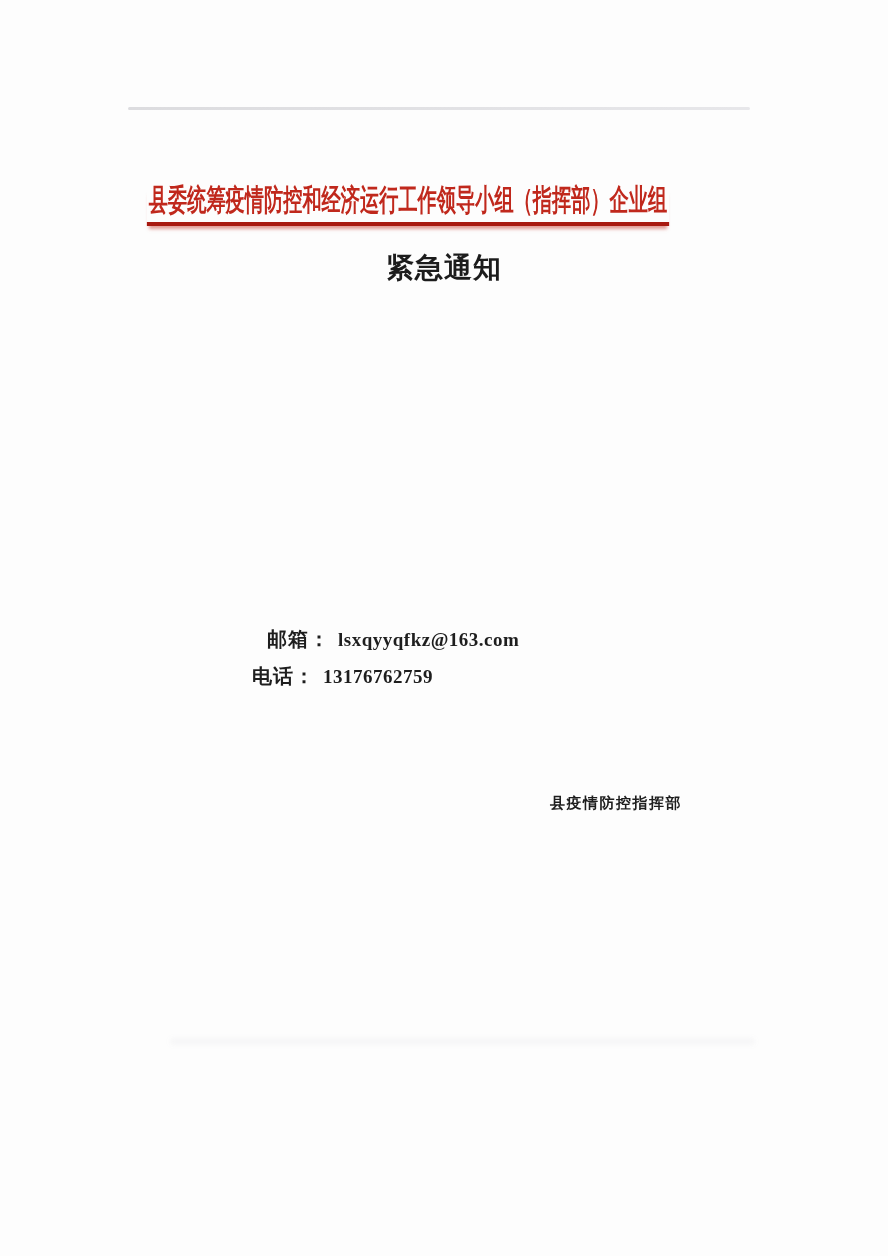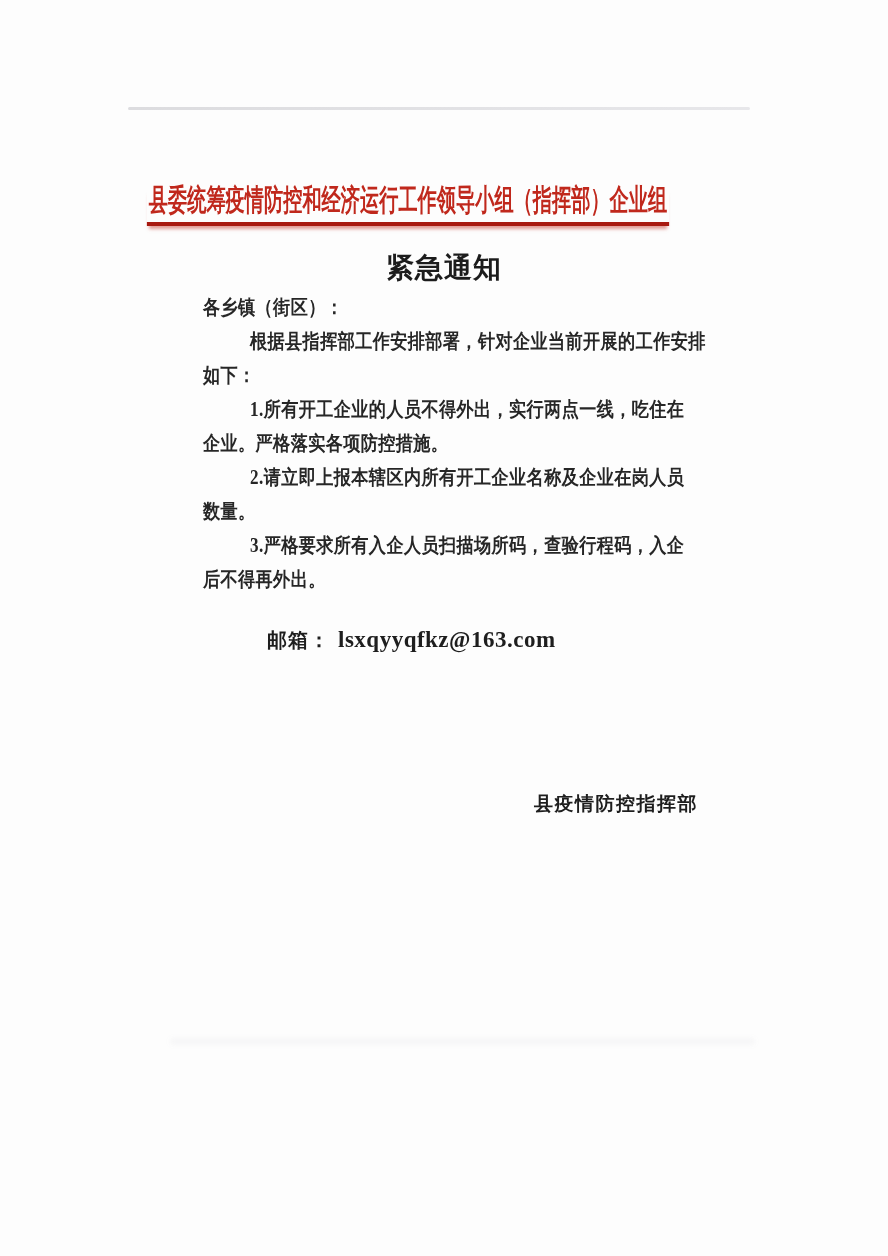--- a/index.html
+++ b/index.html
@@ -62,27 +62,27 @@
   .contact-block {
     position:absolute; top:621px; left:203px;
     color:#1e1e1e; font-weight:bold; font-size:20px;
   }
   .contact-line { height:37px; line-height:37px; white-space:nowrap; }
   .contact-line.email { padding-left:64px; }
   .contact-line.phone { padding-left:49px; }
   .c-label { letter-spacing:1px; }
   .c-value {
     margin-left:8px;
-    font-size:23px;
+    font-size:19px;
     letter-spacing:0.5px;
   }
   .signature-block {
     position:absolute; top:786px; left:516px; width:200px;
     text-align:center;
-    font-size:19px; font-weight:bold;
+    font-size:15px; font-weight:bold;
     color:#1e1e1e;
   }
   .signature-block > div {
     height:35px; line-height:35px;
     white-space:nowrap;
     letter-spacing:1.5px;
   }
   
   .faint-smudge {
     position:absolute; left:170px; top:1038px;
@@ -98,35 +98,27 @@
 <div class="page">
 
   <div class="scan-edge"></div>
 
   <div class="org-title-row">
     <span class="org-title">县委统筹疫情防控和经济运行工作领导小组（指挥部）企业组</span>
   </div>
 
   <div class="notice-title">紧急通知</div>
 
-  <div class="body-block">
-    <div class="line">各乡镇（街区）：</div>
-    <div class="line ind">根据县指挥部工作安排部署，针对企业当前开展的工作安排</div>
-    <div class="line">如下：</div>
-    <div class="line ind">1.所有开工企业的人员不得外出，实行两点一线，吃住在</div>
-    <div class="line">企业。严格落实各项防控措施。</div>
-    <div class="line ind">2.请立即上报本辖区内所有开工企业名称及企业在岗人员</div>
-    <div class="line">数量。</div>
-    <div class="line ind">3.严格要求所有入企人员扫描场所码，查验行程码，入企</div>
-    <div class="line">后不得再外出。</div>
-  </div>
 
   <div class="contact-block">
     <div class="contact-line email">
       <span class="c-label">邮箱：</span><span class="c-value">lsxqyyqfkz@163.com</span>
+    </div>
+    <div class="contact-line phone">
+      <span class="c-label">电话：</span><span class="c-value">13176762759</span>
     </div>
   </div>
 
   <div class="signature-block">
     <div>县疫情防控指挥部</div>
   </div>
 
   <div class="faint-smudge"></div>
 
 </div>

